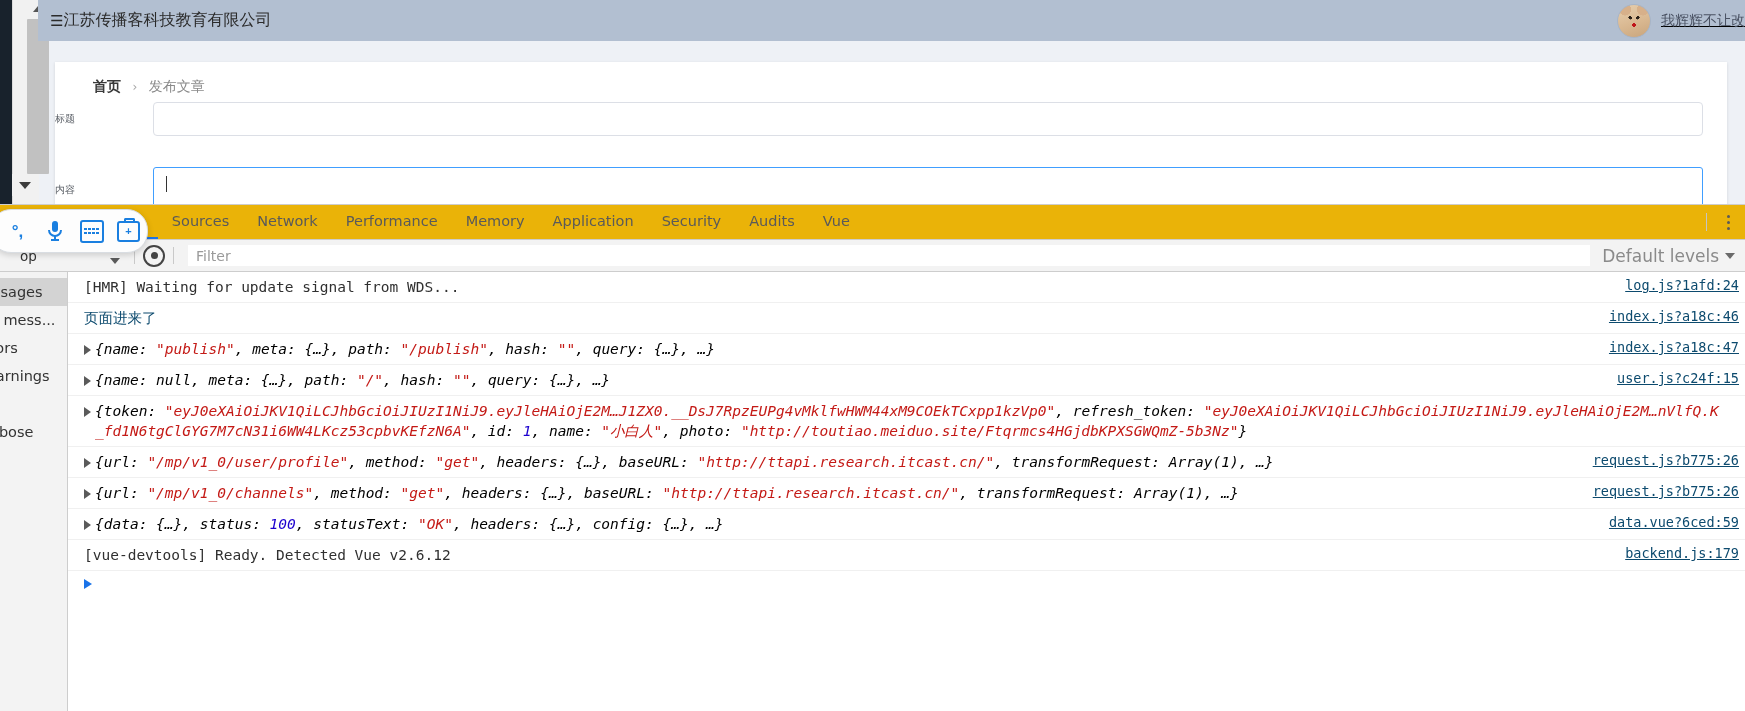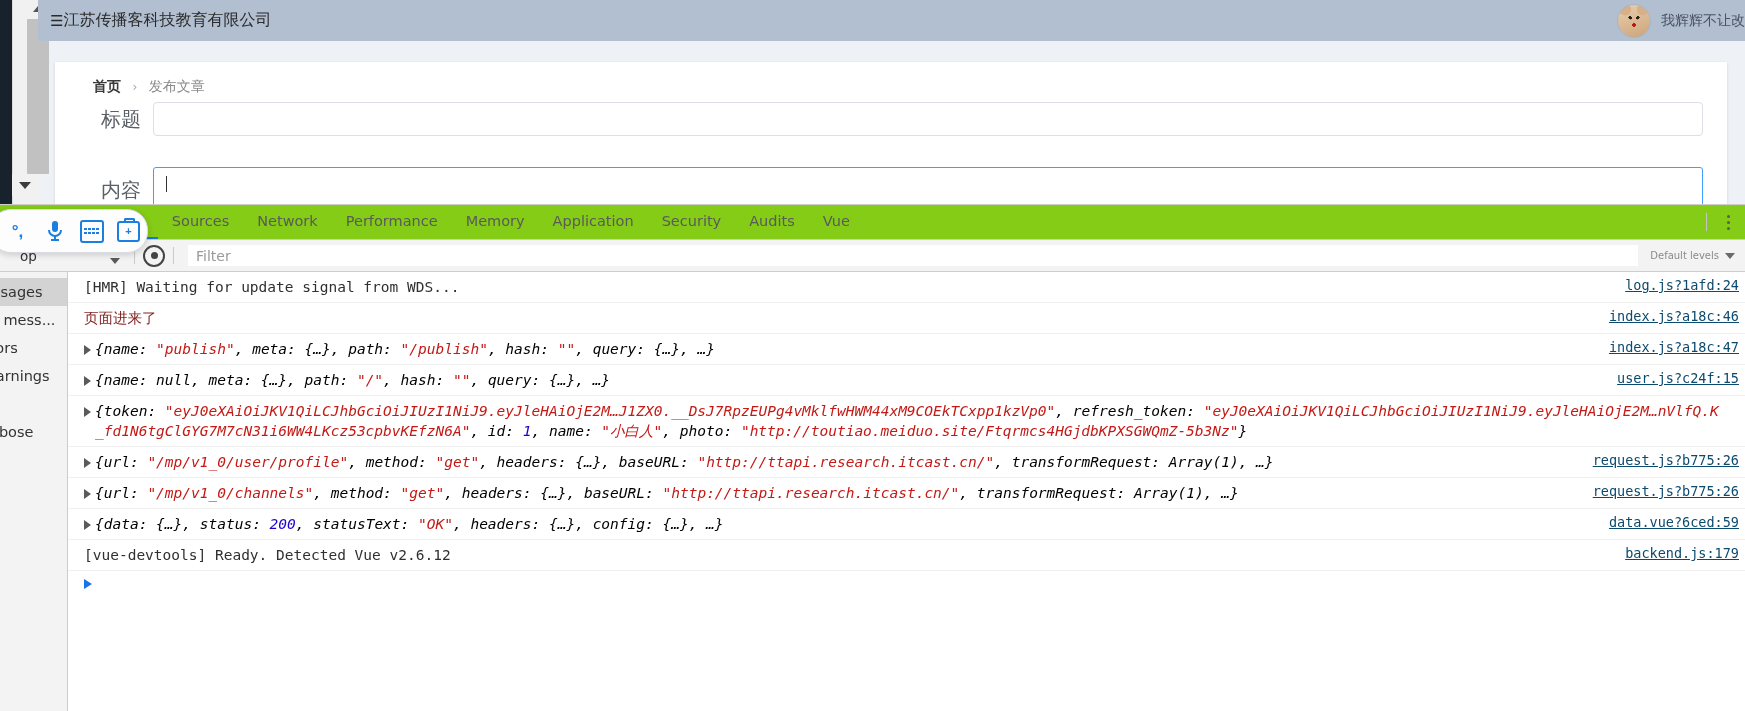--- a/index.html
+++ b/index.html
@@ -57,20 +57,21 @@
     font-size: 15px; color: #2b2b2b; margin-left: 12px; line-height: 1;
     letter-spacing: -1px;
   }
   .company-name {
     font-size: 16px; color: #2b2b2b; margin-left: 1px;
     font-family: "DejaVu Sans", sans-serif;
   }
   .header-right {
     margin-left: auto; display: flex; align-items: center; gap: 10px;
     padding-right: 0px;
+    text-decoration: underline;
   }
   .avatar {
     width: 32px; height: 32px; border-radius: 50%;
     background:
       radial-gradient(circle at 50% 62%, #c0161a 0 7%, transparent 7.5%),
       radial-gradient(circle at 38% 40%, #2b2018 0 6%, transparent 6.5%),
       radial-gradient(circle at 62% 40%, #2b2018 0 6%, transparent 6.5%),
       radial-gradient(circle at 22% 14%, #d7b08a 0 16%, transparent 16.5%),
       radial-gradient(circle at 78% 14%, #d7b08a 0 16%, transparent 16.5%),
       linear-gradient(160deg, #e8cfae 0%, #d9b891 55%, #c9a57c 100%);
@@ -88,22 +89,22 @@
   .breadcrumb {
     padding: 16px 0 0 14px; font-size: 14px;
     font-family: "DejaVu Sans", sans-serif;
   }
   .bc-home { color: #3a3a3a; font-weight: bold; margin-left: 24px; }
   .bc-sep { color: #a6a6a6; margin: 0 7px; font-size: 12px; }
   .bc-current { color: #8a8a8a; }
 
   .form-row { display: flex; align-items: flex-start; margin-top: 6px; }
   .form-label {
-    width: 86px; text-align: right; padding-right: 12px;
-    font-size: 20px; color: #5a5f66; line-height: 34px;
+    width: 86px; padding-right: 12px;
+    font-size: 10px; color: #5a5f66; line-height: 34px;
     font-family: "DejaVu Sans", sans-serif;
   }
   .form-input {
     flex: 1; height: 32px; border: 1px solid #dcdfe6; border-radius: 4px;
     background: #fff; margin-right: 24px;
   }
   .form-row.content-row { margin-top: 31px; }
   .form-row.content-row .form-label { line-height: 22px; padding-top: 12px; }
   .editor-box {
     flex: 1; height: 56px; border: 1px solid #409eff; border-radius: 3px;
@@ -115,21 +116,21 @@
   }
 
   
   .devtools {
     position: absolute; left: 0; top: 204px; width: 1745px; height: 507px;
     background: #ffffff; border-top: 1px solid #cdcdcd;
     font-family: "DejaVu Sans", sans-serif;
   }
 
   .dt-tabbar {
-    height: 34px; background: #84cc16; border-bottom: 1px solid #cdcdcd;
+    height: 34px; background: #eab308; border-bottom: 1px solid #cdcdcd;
     display: flex; align-items: stretch; position: relative;
   }
   .dt-tabs { display: flex; align-items: stretch; padding-left: 108px; }
   .dt-tab {
     display: flex; align-items: center; padding: 0 14px;
     font-size: 14.5px; color: #5a5a5a; white-space: nowrap;
     border-bottom: 2px solid transparent;
     font-family: "DejaVu Sans", sans-serif;
   }
   .dt-tab.active { color: #222; border-bottom: 2px solid #1a73e8; }
@@ -165,21 +166,21 @@
   }
   .eye-icon::after { content: ""; width: 7px; height: 7px; border-radius: 50%; background: #444; }
   .filter-input {
     flex: 1; height: 21px; background: #fff; border: none; outline: none;
     margin: 0 6px; padding: 0 8px; font-size: 14px; color: #333;
     font-family: "DejaVu Sans", sans-serif;
   }
   .filter-input::placeholder { color: #9a9a9a; }
   .levels-select {
     display: flex; align-items: center; gap: 6px; padding: 0 10px 0 6px;
-    font-size: 10px; color: #8a8a8a; white-space: nowrap;
+    font-size: 17px; color: #8a8a8a; white-space: nowrap;
   }
   .levels-select .caret-down {
     width: 0; height: 0; border-left: 5px solid transparent;
     border-right: 5px solid transparent; border-top: 6px solid #6a6a6a;
   }
 
   .dt-body { display: flex; height: 442px; }
 
   .console-sidebar {
     width: 67px; background: #f3f3f3; border-right: 1px solid #cdcdcd;
@@ -216,21 +217,21 @@
   .log-text.obj { font-style: italic; }
   .log-text.wrap { white-space: normal; word-break: break-all; }
   .str { color: #c41a16; }
   .num { color: #1c00cf; }
   .kw { color: #000000; }
   .log-src {
     font-family: "DejaVu Sans Mono", monospace;
     font-size: 13.5px; color: #0c4a6e; text-decoration: underline;
     white-space: nowrap; padding-right: 6px; flex: 0 0 auto; padding-left: 18px;
   }
-  .log-row.cjk-row .log-main { font-family: "DejaVu Sans", sans-serif; color: #7f1d1d; }
+  .log-row.cjk-row .log-main { font-family: "DejaVu Sans", sans-serif; color: #0c4a6e; }
 
   .prompt-row {
     display: flex; align-items: center; padding-left: 16px; height: 26px;
   }
   .prompt-caret {
     width: 0; height: 0; border-top: 5px solid transparent;
     border-bottom: 5px solid transparent; border-left: 8px solid #1a73e8;
   }
 
   .pane-scroll-right {
@@ -407,21 +408,21 @@
             <div class="log-row">
               <div class="log-main">
                 <span class="log-arrow"></span>
                 <span class="log-text obj"><span class="kw">{url: </span><span class="str">"/mp/v1_0/channels"</span><span class="kw">, method: </span><span class="str">"get"</span><span class="kw">, headers: {…}, baseURL: </span><span class="str">"http://ttapi.research.itcast.cn/"</span><span class="kw">, transformRequest: Array(1), …}</span></span>
               </div>
               <span class="log-src">request.js?b775:26</span>
             </div>
             <div class="log-row">
               <div class="log-main">
                 <span class="log-arrow"></span>
-                <span class="log-text obj"><span class="kw">{data: {…}, status: </span><span class="num">200</span><span class="kw">, statusText: </span><span class="str">"OK"</span><span class="kw">, headers: {…}, config: {…}, …}</span></span>
+                <span class="log-text obj"><span class="kw">{data: {…}, status: </span><span class="num">100</span><span class="kw">, statusText: </span><span class="str">"OK"</span><span class="kw">, headers: {…}, config: {…}, …}</span></span>
               </div>
               <span class="log-src">data.vue?6ced:59</span>
             </div>
             <div class="log-row">
               <div class="log-main">
                 <span class="log-text">[vue-devtools] Ready. Detected Vue v2.6.12</span>
               </div>
               <span class="log-src">backend.js:179</span>
             </div>
           </div>

